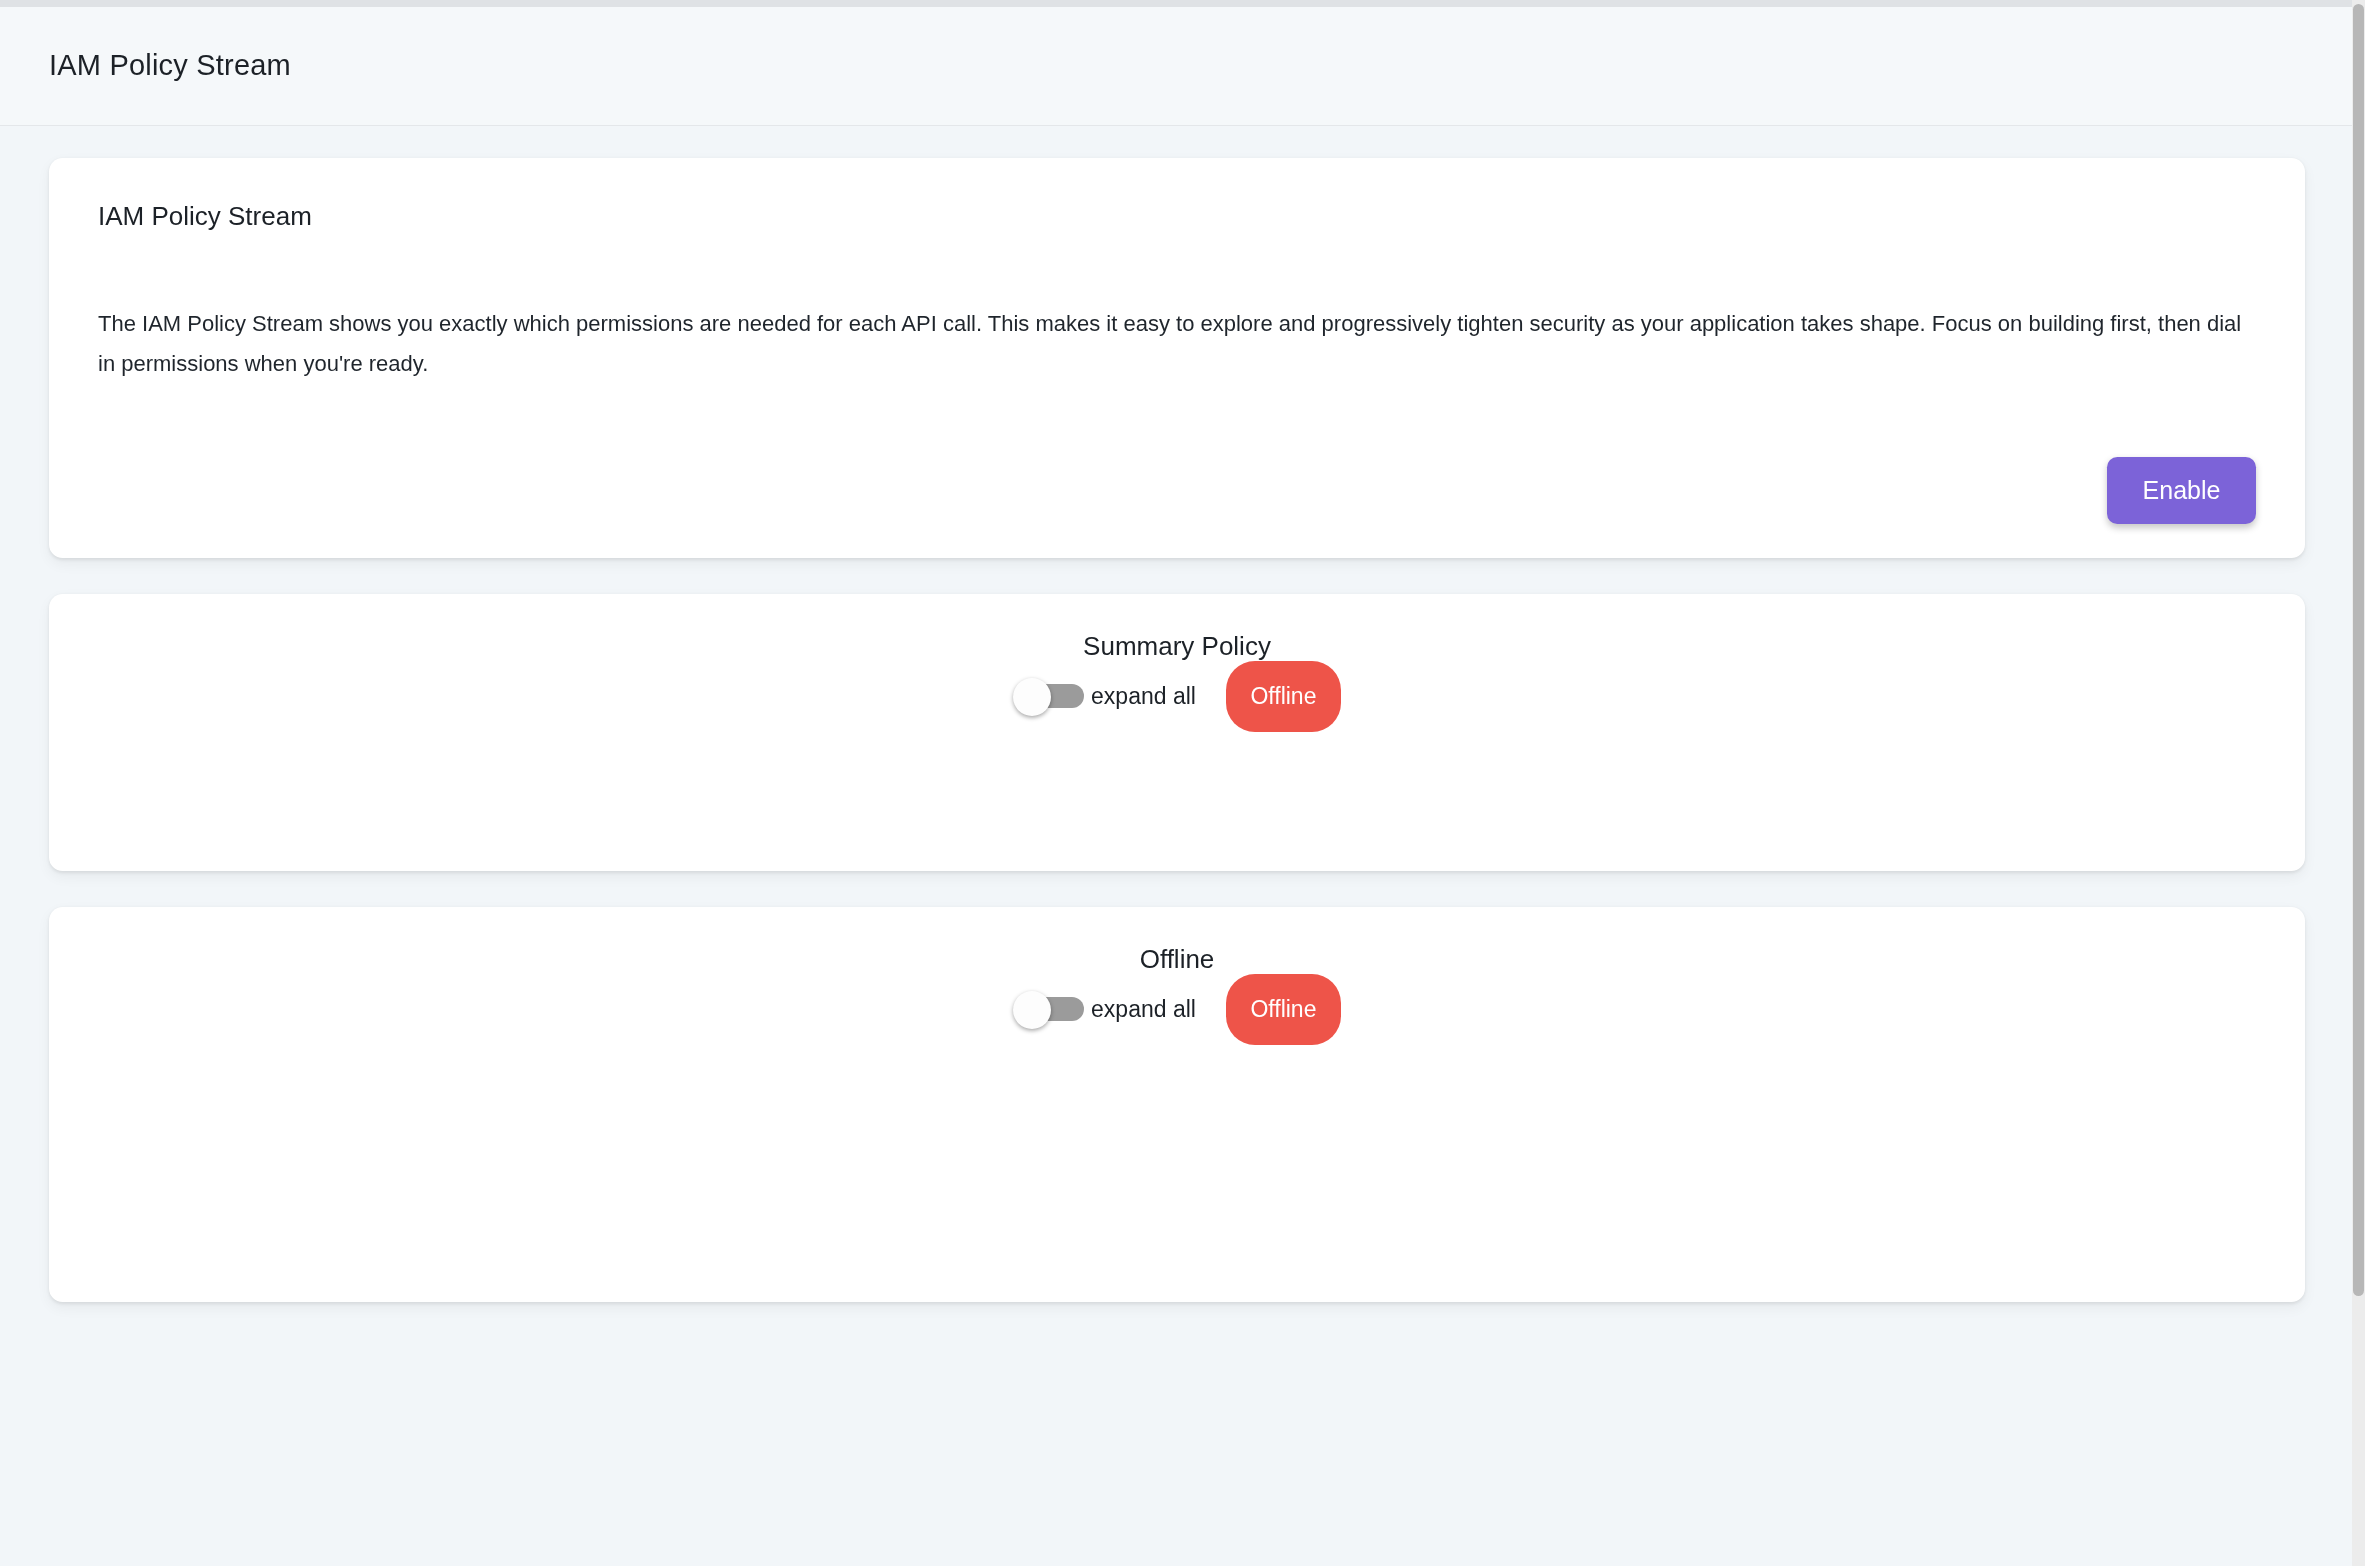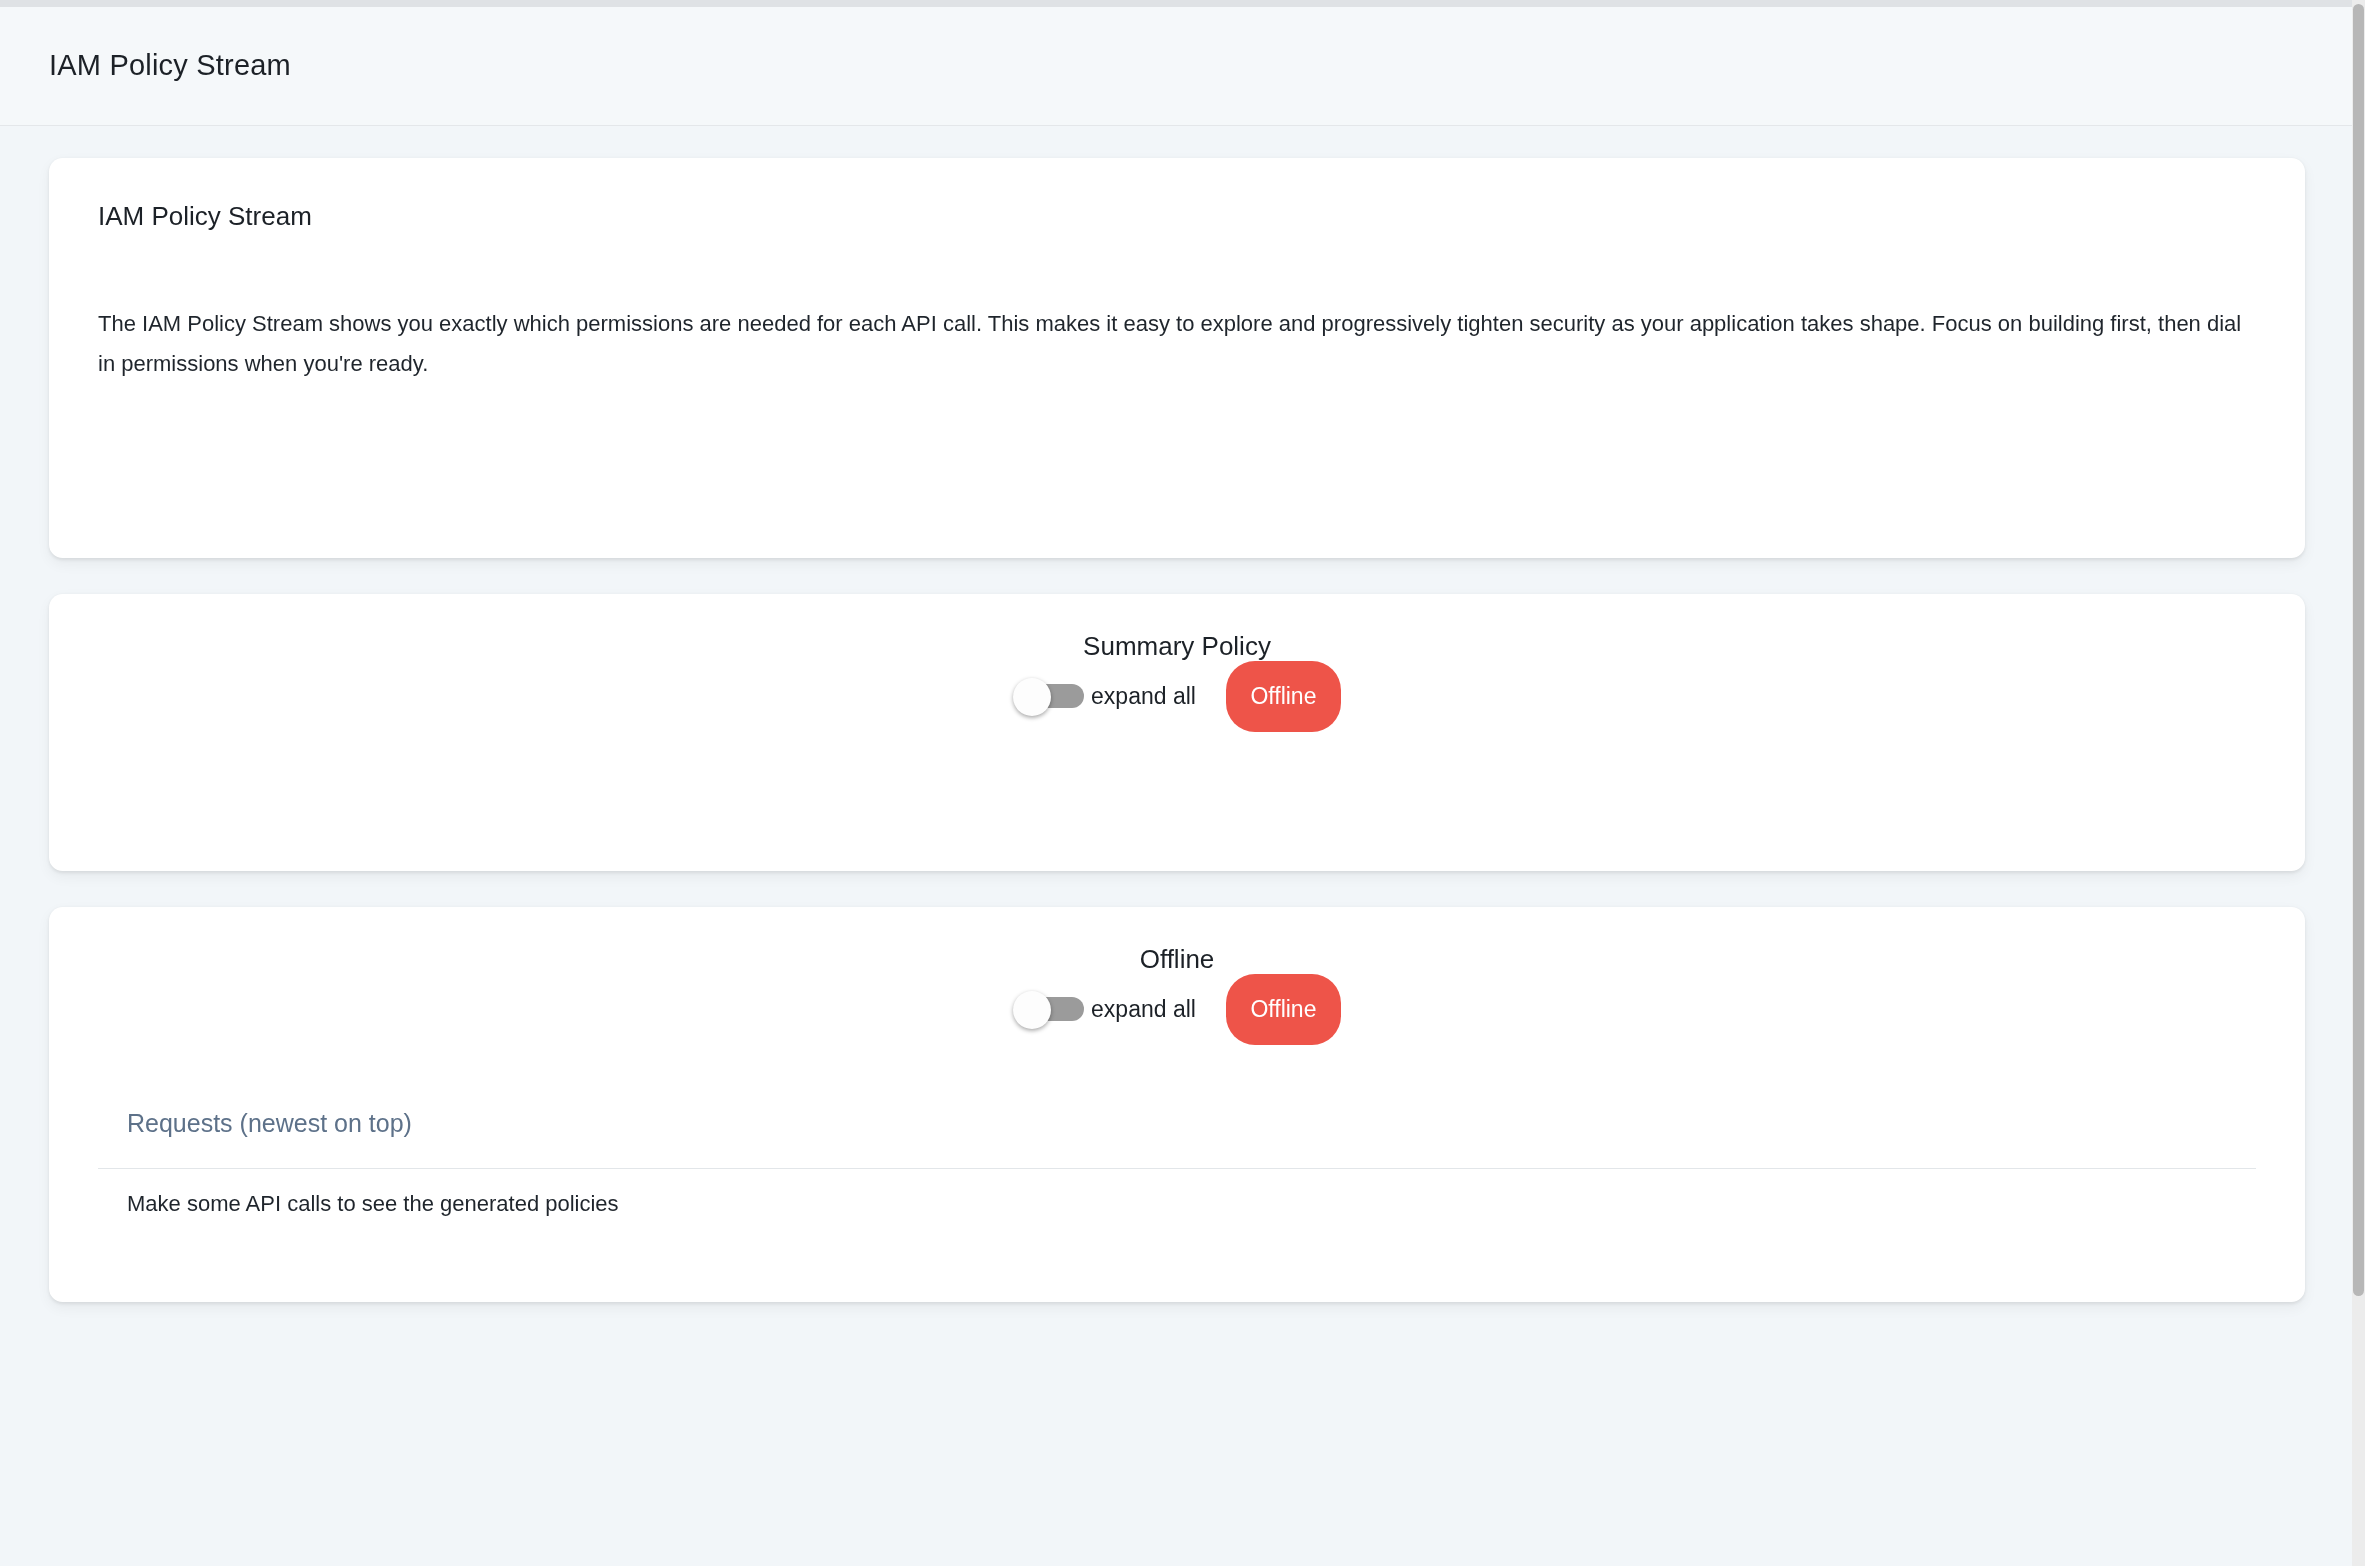--- a/index.html
+++ b/index.html
@@ -140,20 +140,23 @@
 
 <header class="app-header">
   <h1 class="page-title">IAM Policy Stream</h1>
 </header>
 
 <main class="main">
 
   <section class="card intro">
     <h2>IAM Policy Stream</h2>
     <p class="intro-description">The IAM Policy Stream shows you exactly which permissions are needed for each API call. This makes it easy to explore and progressively tighten security as your application takes shape. Focus on building first, then dial in permissions when you're ready.</p>
+    <div class="card-actions">
+      <button class="btn-primary">Enable</button>
+    </div>
   </section>
 
   <section class="card collapsible summary">
     <div class="card-row">
       <h2>Summary Policy</h2>
       <div class="row-controls">
         <span class="switch" role="switch" aria-checked="false">
           <span class="switch-track"></span>
           <span class="switch-knob"></span>
         </span>
@@ -168,25 +171,20 @@
       <h2>Offline</h2>
       <div class="row-controls">
         <span class="switch" role="switch" aria-checked="false">
           <span class="switch-track"></span>
           <span class="switch-knob"></span>
         </span>
         <span class="expand-label">expand all</span>
         <span class="status-badge">Offline</span>
       </div>
     </div>
-    <div class="requests-section">
-      <h3 class="requests-heading">Requests (newest on top)</h3>
-      <hr class="requests-divider">
-      <p class="requests-empty">Make some API calls to see the generated policies</p>
-    </div>
   </section>
 
 </main>
 
 <div class="scrollbar">
   <div class="scrollbar-thumb"></div>
 </div>
 
 
 </body></html>

